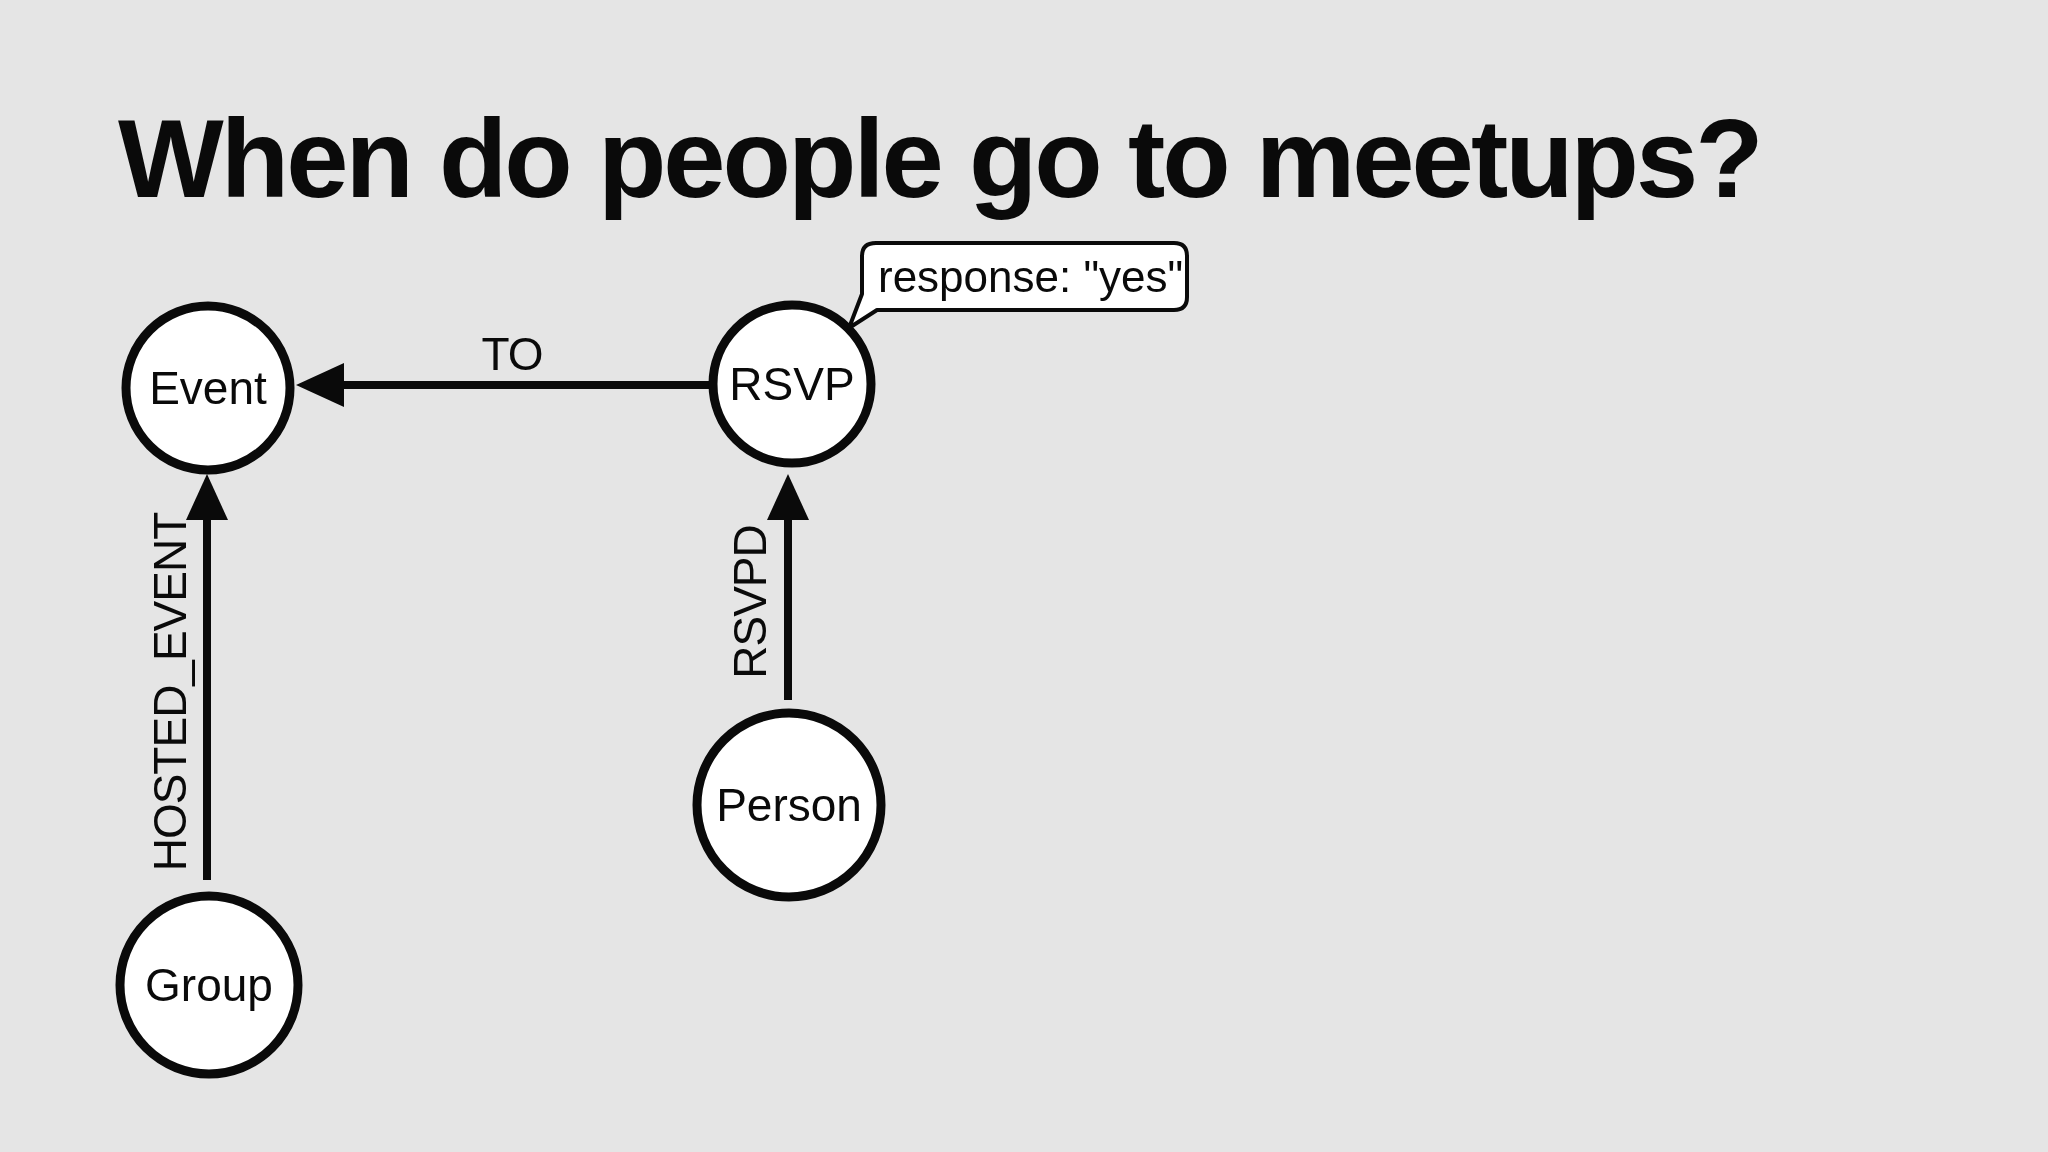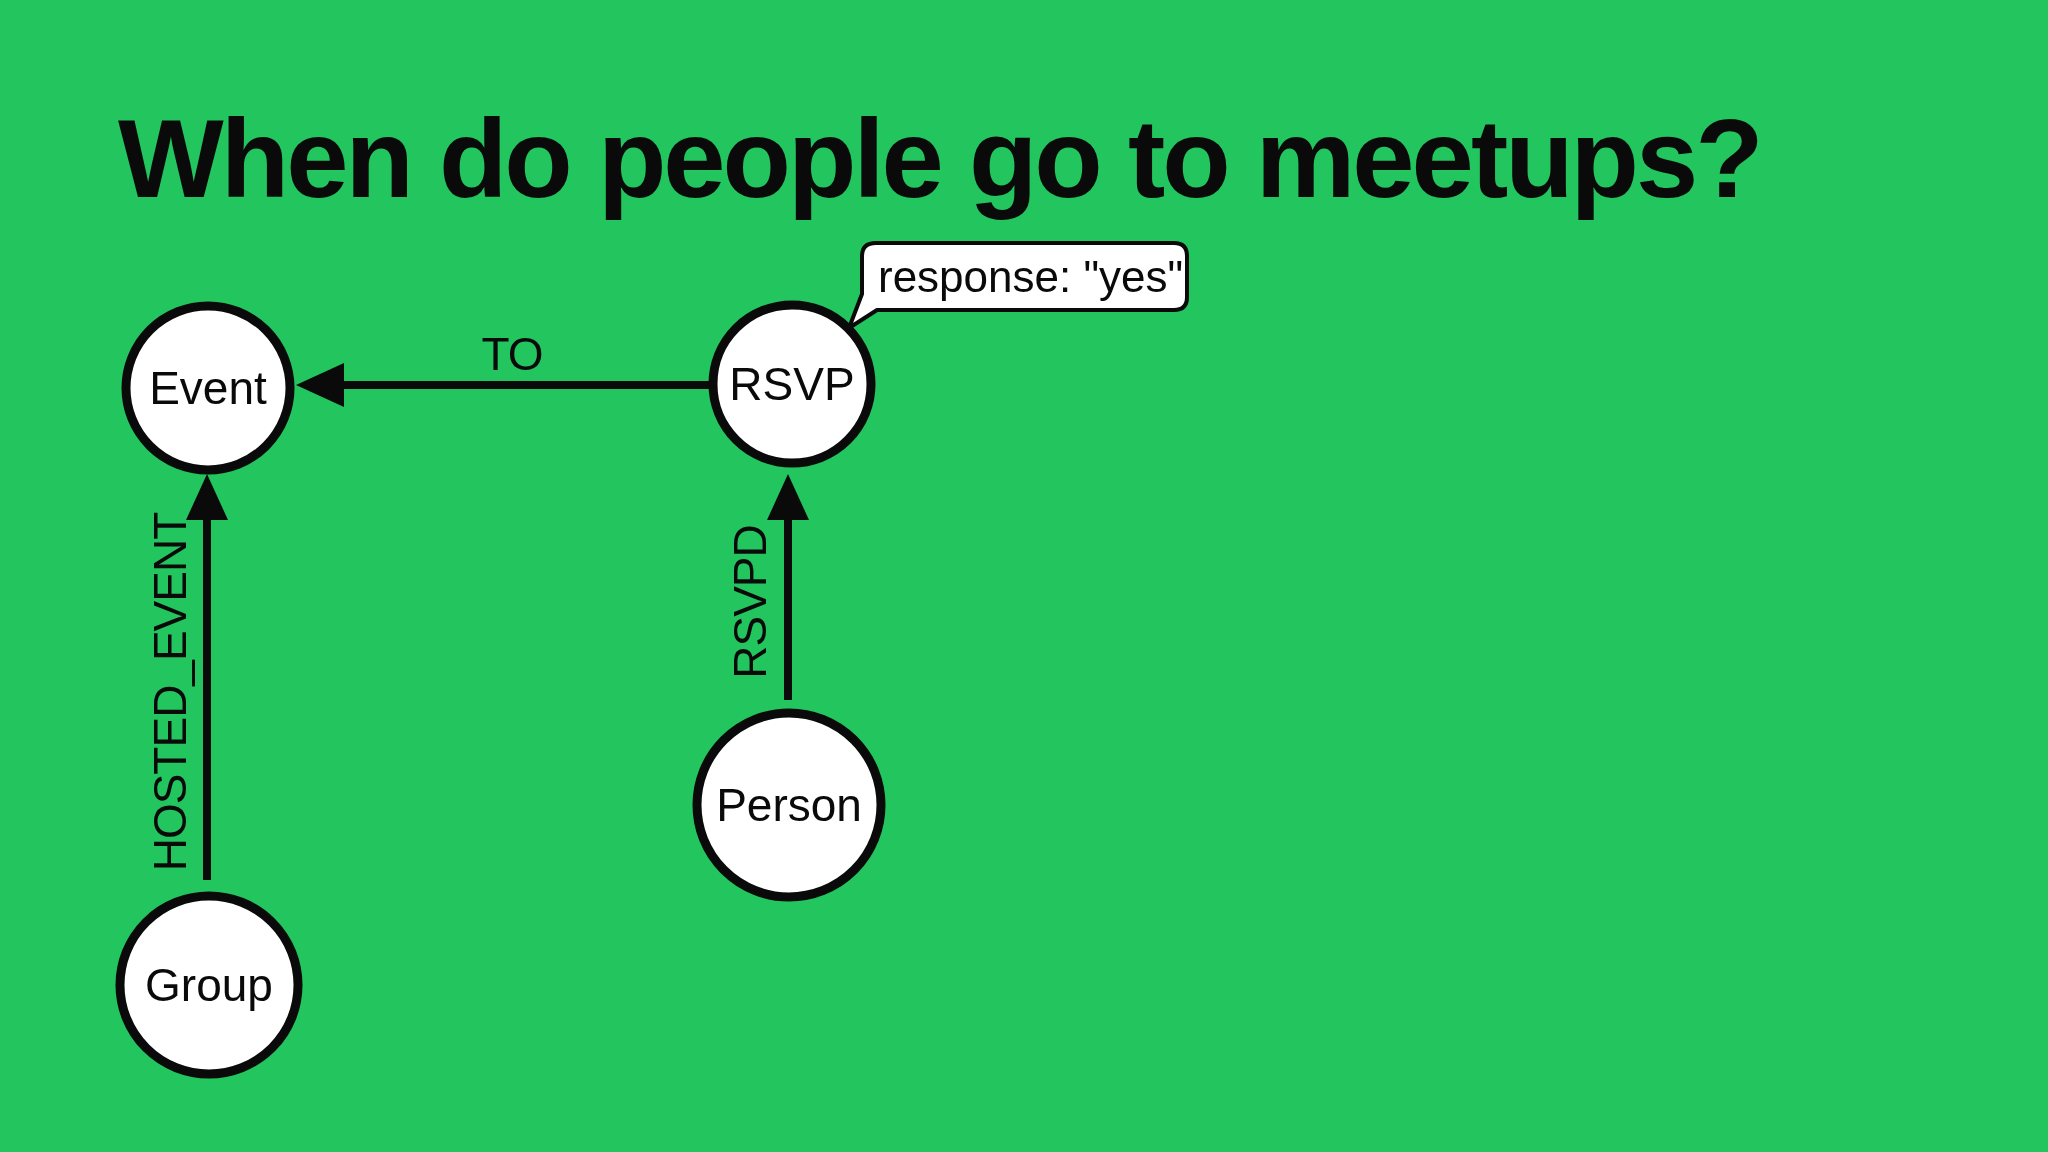--- a/index.html
+++ b/index.html
@@ -8,21 +8,21 @@
     background: #ffffff;
     width: 2048px;
     height: 1152px;
     overflow: hidden;
     font-family: "Liberation Sans", sans-serif;
   }
   .slide {
     position: relative;
     width: 2048px;
     height: 1152px;
-    background: #22c55e;
+    background: #e5e5e5;
   }
   .slide-title {
     position: absolute;
     left: 118px;
     top: 100px;
     font-size: 112px;
     font-weight: bold;
     letter-spacing: -3px;
     color: #0a0a0a;
     white-space: nowrap;

